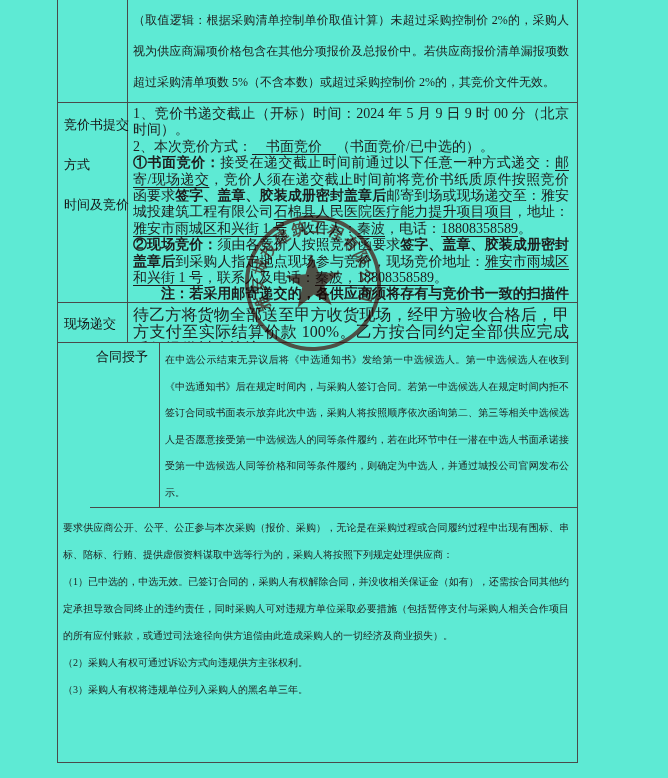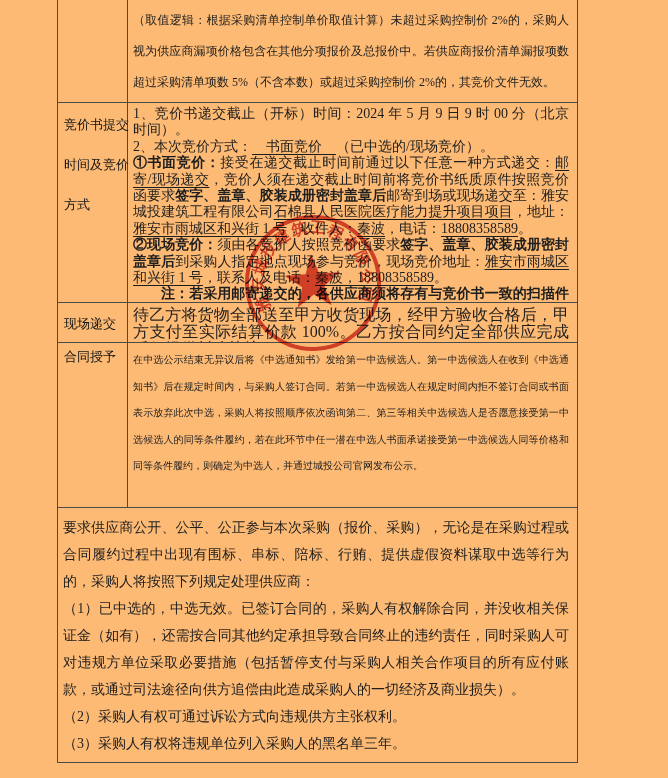--- a/index.html
+++ b/index.html
@@ -4,21 +4,21 @@
 <style>
   html,body{margin:0;padding:0;}
   body{
     width:668px;height:778px;
     background:#fbfbf9;
     font-family:"Liberation Serif","DejaVu Serif",serif;
     color:#1e1e1e;
     position:relative;
     overflow:hidden;
   }
-  .page{position:absolute;inset:0;background:#fdba74;}
+  .page{position:absolute;inset:0;background:#5eead4;}
   
   .doc-table{
     position:absolute;left:57px;top:0;width:521px;height:763px;
     border-left:1.5px solid #4a4a4a;
     border-right:1.5px solid #4a4a4a;
     border-bottom:1.5px solid #4a4a4a;
     box-sizing:border-box;
     background:transparent;
   }
   .row{display:flex;box-sizing:border-box;overflow:hidden;}
@@ -45,26 +45,26 @@
   .r0 .ccell{font-size:12px;line-height:31px;padding-top:5px;}
   
   .r1{height:200px;}
   .r1 .ccell{font-size:14px;line-height:16.4px;padding-top:3px;}
   .r1 .hcell{padding-top:2px;line-height:40px;}
   
   .r2{height:40px;}
   .r2 .ccell{font-size:16px;line-height:17px;padding-top:3px;}
   .r2 .hcell{justify-content:center;line-height:16px;}
   
-  .r3{height:165px;}
+  .r3{height:165px;margin-left:32px;}
   .r3 .ccell{font-size:10px;line-height:26.5px;padding-top:4px;}
   .r3 .hcell{padding-top:6px;line-height:16px;}
   
   .r4{height:255px;}
-  .r4 .ccell{font-size:14px;line-height:27px;padding-top:6px;}
+  .r4 .ccell{font-size:10px;line-height:27px;padding-top:6px;}
   .r4 .hcell{justify-content:center;line-height:16px;}
   .hline{white-space:nowrap;}
   
   .seal{
     position:absolute;left:219px;top:189px;width:188px;height:188px;
     opacity:.82;mix-blend-mode:multiply;pointer-events:none;
     transform:rotate(-4deg);
   }
   .seal-color{color:#c8322e;}
   .seal text{
@@ -80,26 +80,26 @@
   <div class="doc-table" id="docTable">
       <div class="row r0">
         <div class="hcell"></div>
         <div class="ccell">
           <div class="para"><span>（取值逻辑：根据采购清单控制单价取值计算）未超过采购控制价 2%的，采购人视为供应商漏项价格包含在其他分项报价及总报价中。若供应商报价清单漏报项数超过采购清单项数 5%（不含本数）或超过采购控制价 2%的，其竞价文件无效。</span></div>
         </div>
       </div>
       <div class="row r1">
         <div class="hcell">
           <div class="hline">竞价书提交</div>
+          <div class="hline">方式</div>
           <div class="hline">时间及竞价</div>
-          <div class="hline">方式</div>
         </div>
         <div class="ccell">
           <div class="para"><span>1、竞价书递交截止（开标）时间：2024 年 5 月 9 日 9 时 00 分（北京时间）。</span></div>
-          <div class="para"><span>2、本次竞价方式：</span><span class="u">　书面竞价　</span><span>（已中选的/现场竞价）。</span></div>
+          <div class="para"><span>2、本次竞价方式：</span><span class="u">　书面竞价　</span><span>（书面竞价/已中选的）。</span></div>
           <div class="para"><span class="b">①书面竞价：</span><span>接受在递交截止时间前通过以下任意一种方式递交：</span><span class="u">邮寄/现场递交</span><span>，竞价人须在递交截止时间前将竞价书纸质原件按照竞价函要求</span><span class="b">签字、盖章、胶装成册密封盖章后</span><span>邮寄到场或现场递交至：雅安城投建筑工程有限公司</span><span class="u">石棉县人民医院医疗能力提升项目项目</span><span>，地址：</span><span class="u">雅安市雨城区和兴街 1 号</span><span>，收件人：</span><span class="u">秦波</span><span>，电话：</span><span class="u">18808358589</span><span>。</span></div>
           <div class="para"><span class="b">②现场竞价：</span><span>须由各竞价人按照竞价函要求</span><span class="b">签字、盖章、胶装成册密封盖章后</span><span>到采购人指定地点现场参与竞价，现场竞价地址：</span><span class="u">雅安市雨城区和兴街 1 号</span><span>，联系人及电话：</span><span class="u">秦波，18808358589</span><span>。</span></div>
           <div class="para indent"><span class="b">注：若采用邮寄递交的，各供应商须将存有与竞价书一致的扫描件 U 盘与竞价书一并封装后进行递交；若为现场递交的，竞价书扫描件 U 盘可单独交由采购人现场拷贝后予以归还。</span></div>
         </div>
       </div>
       <div class="row r2">
         <div class="hcell">
           <div class="hline">现场递交</div>
         </div>
         <div class="ccell">

